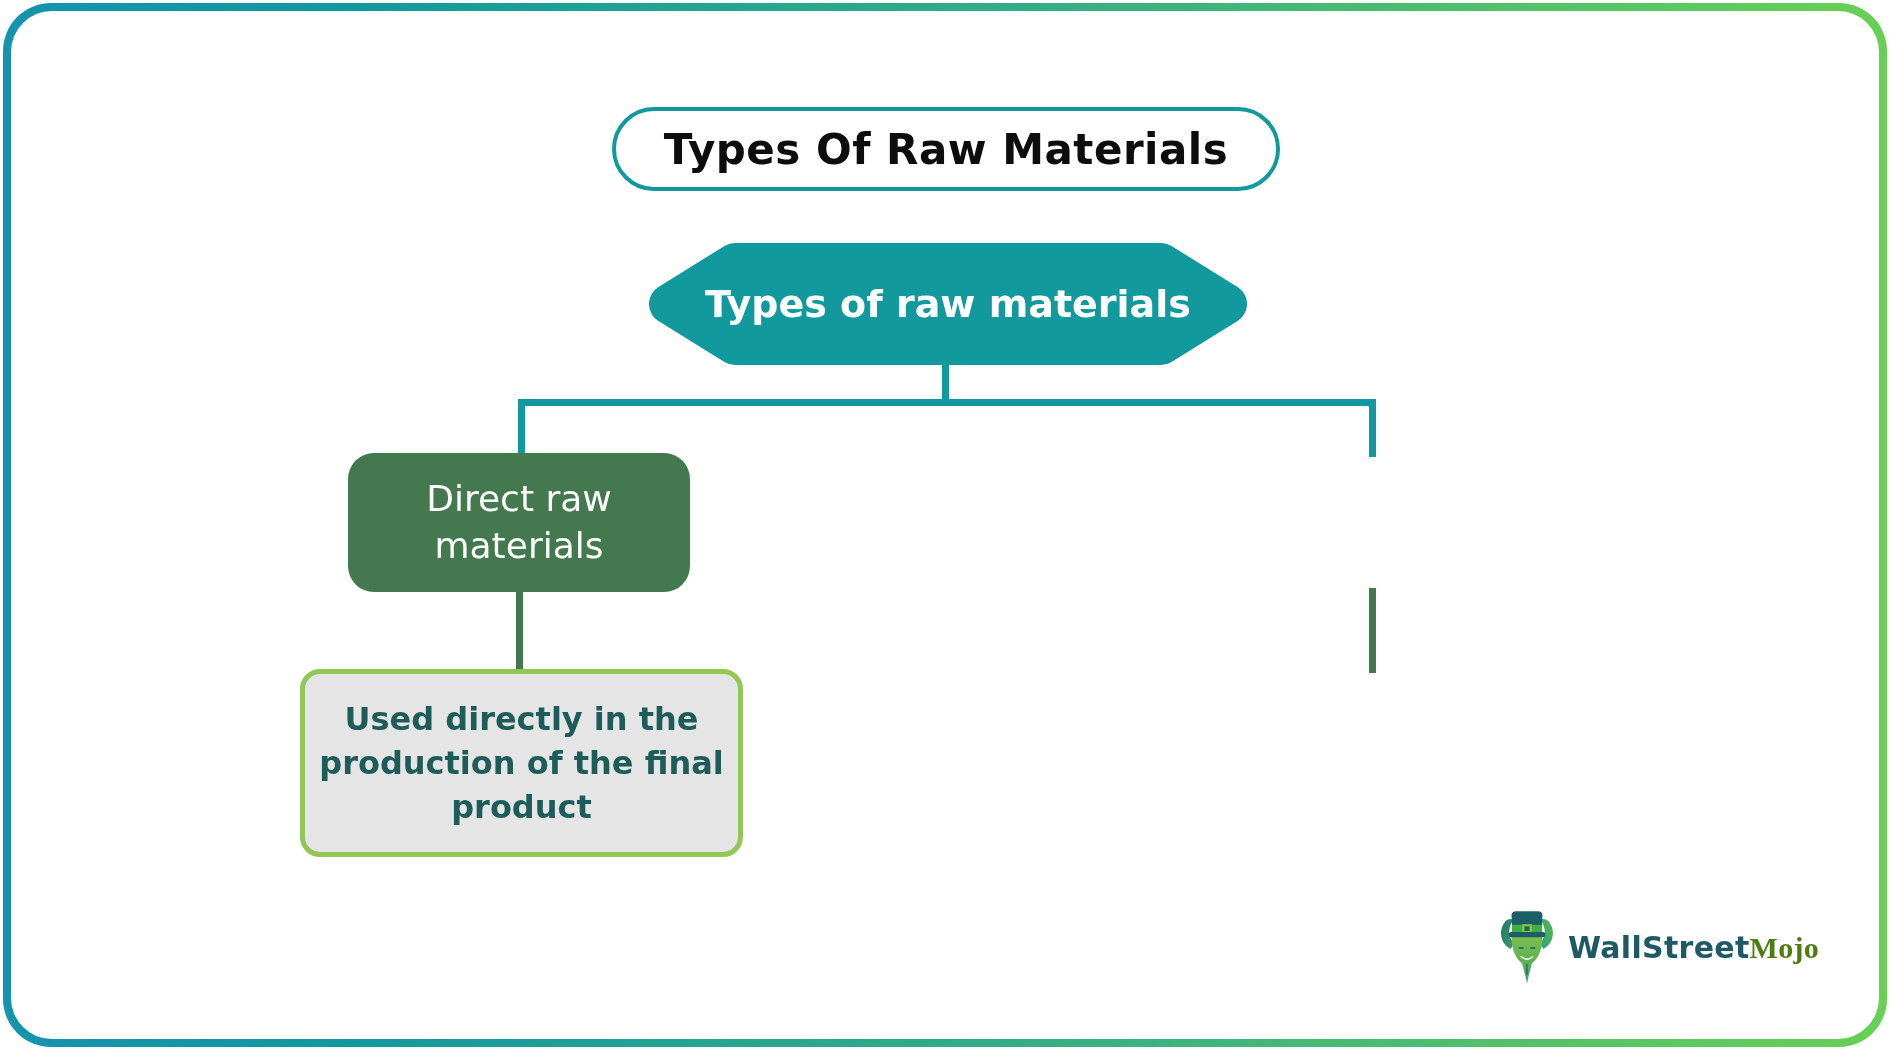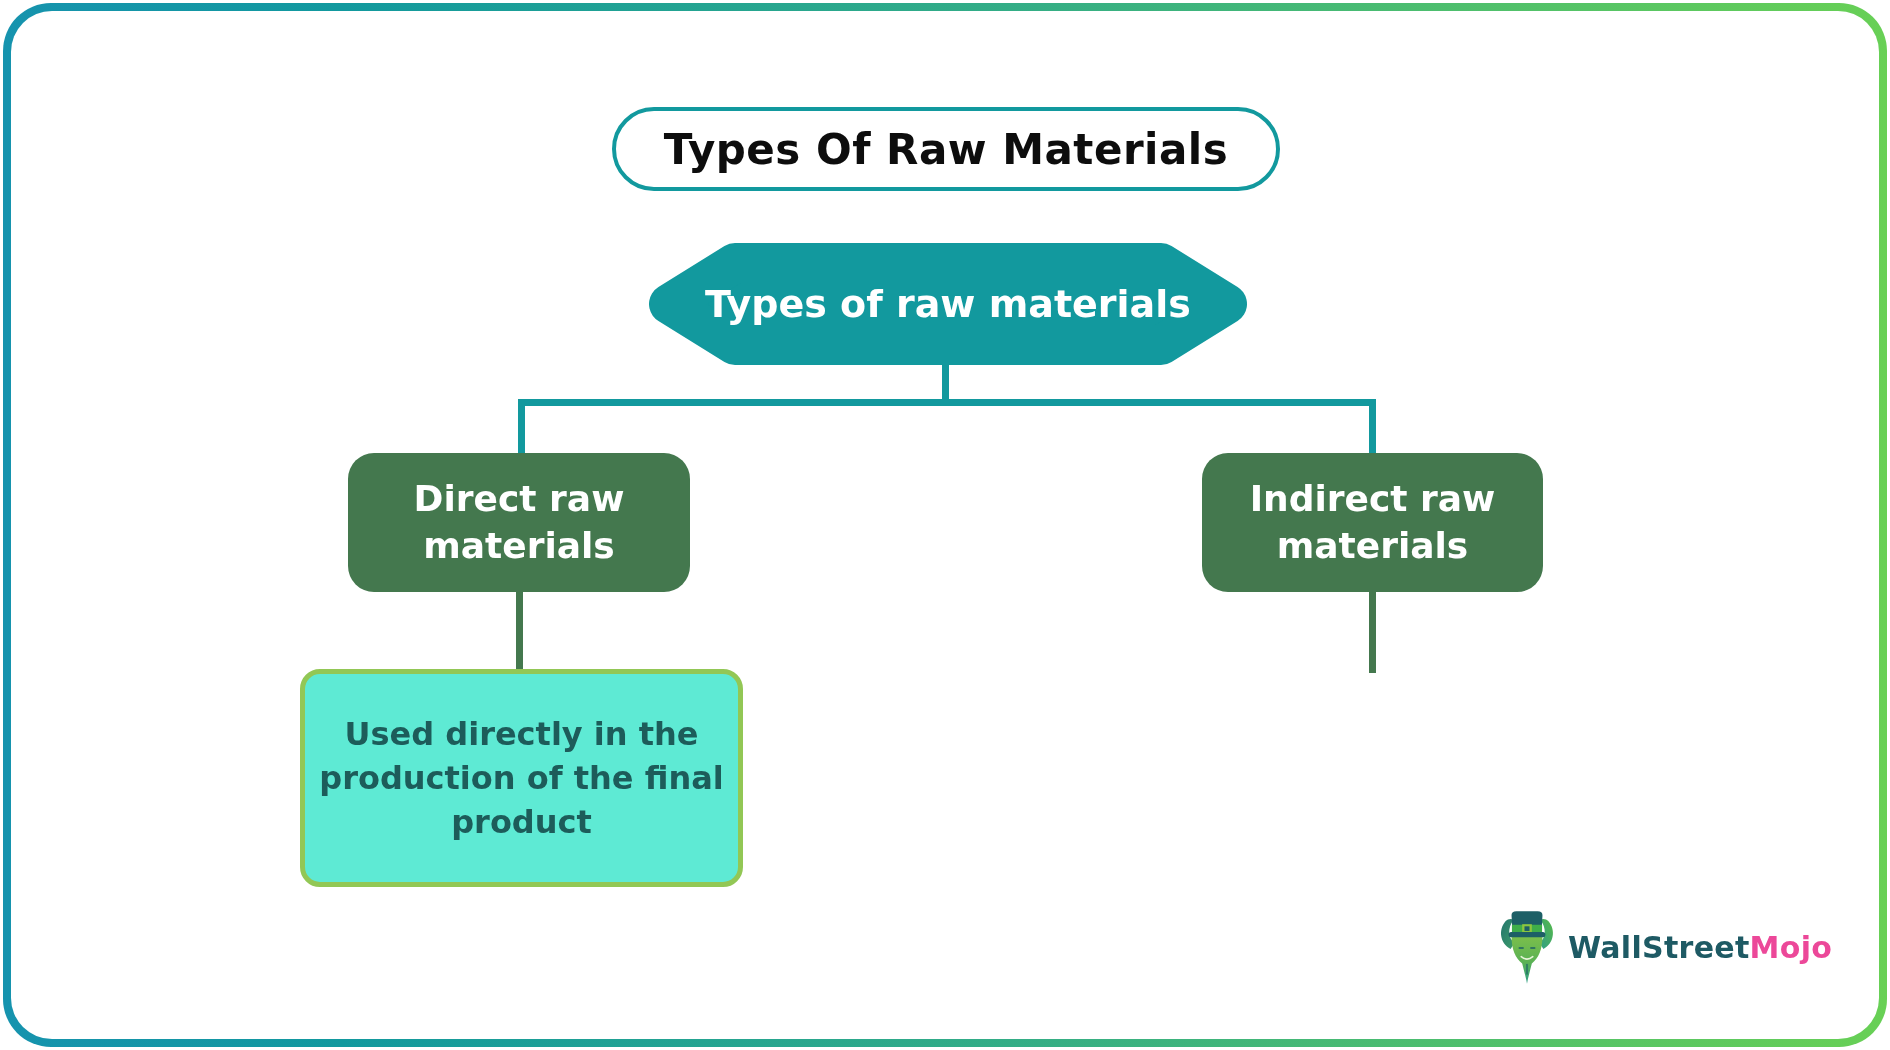--- a/index.html
+++ b/index.html
@@ -34,43 +34,43 @@
     display:flex;align-items:center;justify-content:center;
     color:#ffffff;font-size:38px;font-weight:800;white-space:nowrap;
   }
   
   .conn{position:absolute;background:#12999E;}
   .conn.green{background:#44784E;}
   
   .branch-box{
     position:absolute;top:453px;height:139px;border-radius:26px;background:#44784E;
     display:flex;align-items:center;justify-content:center;text-align:center;
-    color:#ffffff;font-size:36px;font-weight:700;line-height:1.3;
+    color:#ffffff;font-size:36px;font-weight:400;line-height:1.3;
     padding:0 19px;box-sizing:border-box;
   }
   .branch-box.left{left:348px;width:342px;}
   .branch-box.right{left:1202px;width:341px;}
   
   .desc-box{
-    position:absolute;top:669px;height:218px;background:#5eead4;
+    position:absolute;top:669px;height:188px;background:#e5e5e5;
     border:5px solid #92C755;border-radius:20px;
     display:flex;align-items:center;justify-content:center;text-align:center;
     color:#1D5C5A;font-size:32px;font-weight:800;line-height:1.38;
     padding:4px 8px;box-sizing:border-box;
   }
   .desc-box.left{left:300px;width:443px;}
   .desc-box.right{left:1151px;width:444px;}
   
   .logo{
     position:absolute;left:1498px;top:902px;height:90px;
     display:flex;align-items:center;gap:12px;
   }
   .logo-text{font-size:30px;font-weight:800;white-space:nowrap;letter-spacing:.3px;}
   .logo-text .primary{color:#1E5A64;margin-top:28px;}
-  .logo-text .accent{color:#ec4899;}
+  .logo-text .accent{color:#4d7c0f;font-family:Liberation Serif, serif;}
 </style>
 </head>
 <body>
 
 <div class="canvas">
 
   <div class="gradient-frame">
     <div class="frame-inner"></div>
   </div>
 
@@ -85,23 +85,20 @@
     <div class="hexagon-label">Types of raw materials</div>
   </div>
 
   <div class="conn" style="left:942px;top:360px;width:7px;height:45px;"></div>
   <div class="conn" style="left:518px;top:399px;width:858px;height:7px;"></div>
   <div class="conn" style="left:518px;top:399px;width:7px;height:58px;"></div>
   <div class="conn" style="left:1369px;top:399px;width:7px;height:58px;"></div>
 
   <div class="branch-box left">
     <span>Direct raw materials</span>
-  </div>
-  <div class="branch-box right">
-    <span>Indirect raw materials</span>
   </div>
 
   <div class="conn green" style="left:516px;top:588px;width:7px;height:85px;"></div>
   <div class="conn green" style="left:1369px;top:588px;width:7px;height:85px;"></div>
 
   <div class="desc-box left">
     <span>Used directly in the production of the final product</span>
   </div>
 
   <div class="logo">

